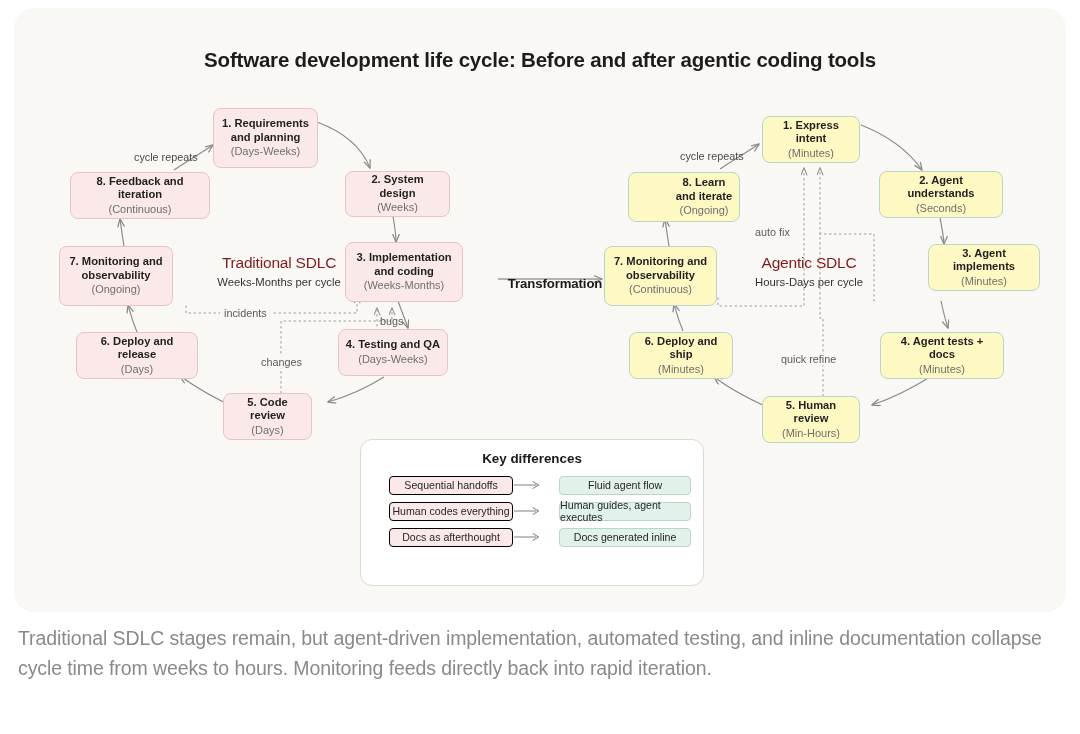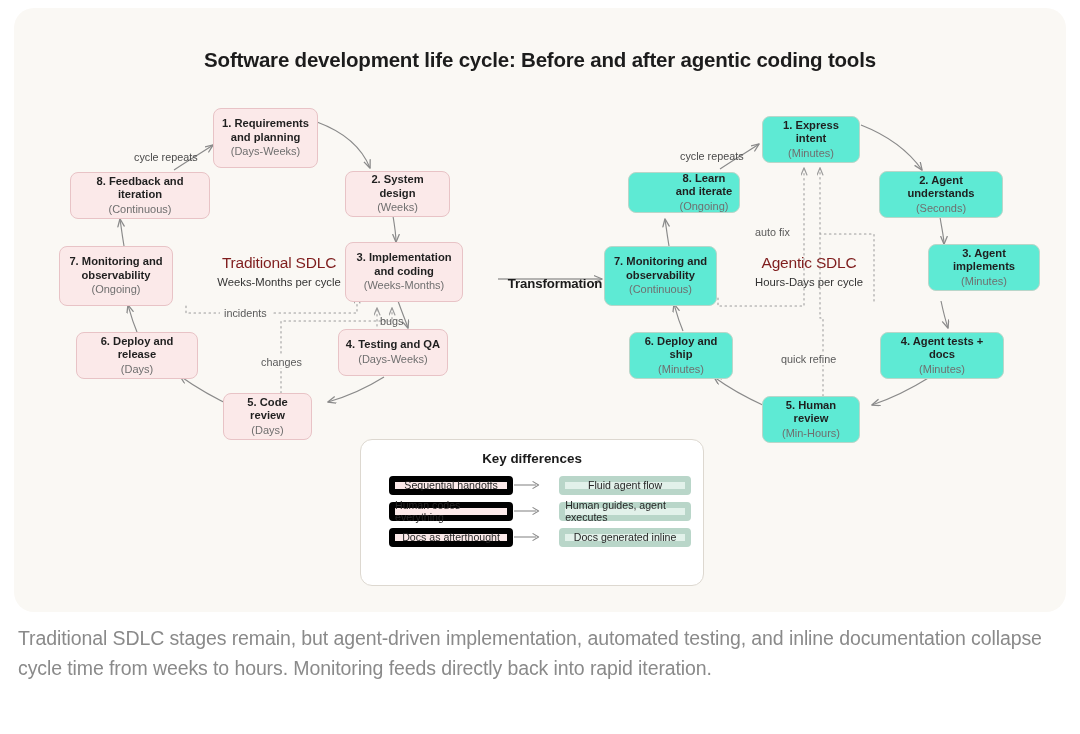--- a/index.html
+++ b/index.html
@@ -21,21 +21,21 @@
   .canvas{position:absolute;left:0;top:0;width:1052px;height:604px;}
   svg.edges{position:absolute;left:0;top:0;width:1052px;height:604px;overflow:visible;}
 
   .node{
     position:absolute;box-sizing:border-box;
     border-radius:8px;border:1px solid #e8c3c6;
     background:#fbe9e9;
     display:flex;flex-direction:column;align-items:center;justify-content:center;
     text-align:center;line-height:1.22;
   }
-  .node.green{background:#5eead4;border-color:#b9d6c9;}
+  .node.green{background:#fef9c3;border-color:#b9d6c9;}
   .node .n-title{font-size:11.2px;font-weight:bold;color:#1f1f1f;padding:0 6px;}
   .node .n-sub{font-size:11px;color:#6f6f6f;margin-top:1px;}
 
   .center-label{position:absolute;text-align:center;}
   .center-label .cl-main{font-size:15.5px;color:#7f1d1d;letter-spacing:-0.2px;}
   .center-label .cl-sub{font-size:11.3px;color:#333;margin-top:4px;font-weight:500;}
 
   .edge-label{position:absolute;font-size:10.8px;color:#4a4a4a;white-space:nowrap;}
   .edge-label.dim{color:#5a5a5a;}
 
@@ -43,21 +43,21 @@
   .transform .t-text{font-size:13.2px;font-weight:bold;color:#1a1a1a;letter-spacing:-0.1px;margin-top:28px;}
 
   .legend{
     position:absolute;left:346px;top:431px;width:344px;height:147px;
     box-sizing:border-box;background:#ffffff;border:1px solid #ddd8d0;border-radius:12px;
   }
   .legend-title{text-align:center;font-size:13.4px;font-weight:bold;color:#1b1b1b;margin-top:11px;}
   .legend-rows{margin-top:9px;padding:0 12px;}
   .legend-row{display:flex;align-items:center;height:20px;margin-bottom:6px;}
   .chip{
-    box-sizing:border-box;height:19px;border-radius:4px;border:6px solid #000000;
+    box-sizing:border-box;height:19px;border-radius:4px;border:1px solid #000000;
     background:#fbe9e9;font-size:10.6px;color:#262626;
     display:flex;align-items:center;justify-content:center;margin-left:16px;
   }
   .chip.left{width:143px;}
   .chip.right{width:152px;background:#e2f1ea;border-color:#b9d6c9;}
   .chip-arrow{width:34px;display:flex;align-items:center;justify-content:center;}
 
   .caption{
     position:absolute;left:18px;top:624px;width:1046px;
     font-size:19.5px;line-height:1.52;color:#8a8a8a;letter-spacing:-0.1px;
@@ -198,21 +198,21 @@
       <div class="n-sub">(Min-Hours)</div>
     </div>
     <div class="node green" style="left:615px;top:324px;width:104px;height:47px;">
       <div class="n-title">6. Deploy and ship</div>
       <div class="n-sub">(Minutes)</div>
     </div>
     <div class="node green" style="left:590px;top:238px;width:113px;height:60px;">
       <div class="n-title">7. Monitoring and observability</div>
       <div class="n-sub">(Continuous)</div>
     </div>
-    <div class="node green" style="left:614px;top:164px;width:112px;height:41px;padding-left:40px;">
+    <div class="node green" style="left:614px;top:164px;width:112px;height:50px;padding-left:40px;">
       <div class="n-title">8. Learn and iterate</div>
       <div class="n-sub">(Ongoing)</div>
     </div>
 
     <div class="center-label" style="left:715px;top:246px;width:160px;">
       <div class="cl-main">Agentic SDLC</div>
       <div class="cl-sub">Hours-Days per cycle</div>
     </div>
 
     <div class="edge-label" style="left:666px;top:142px;">cycle repeats</div>

